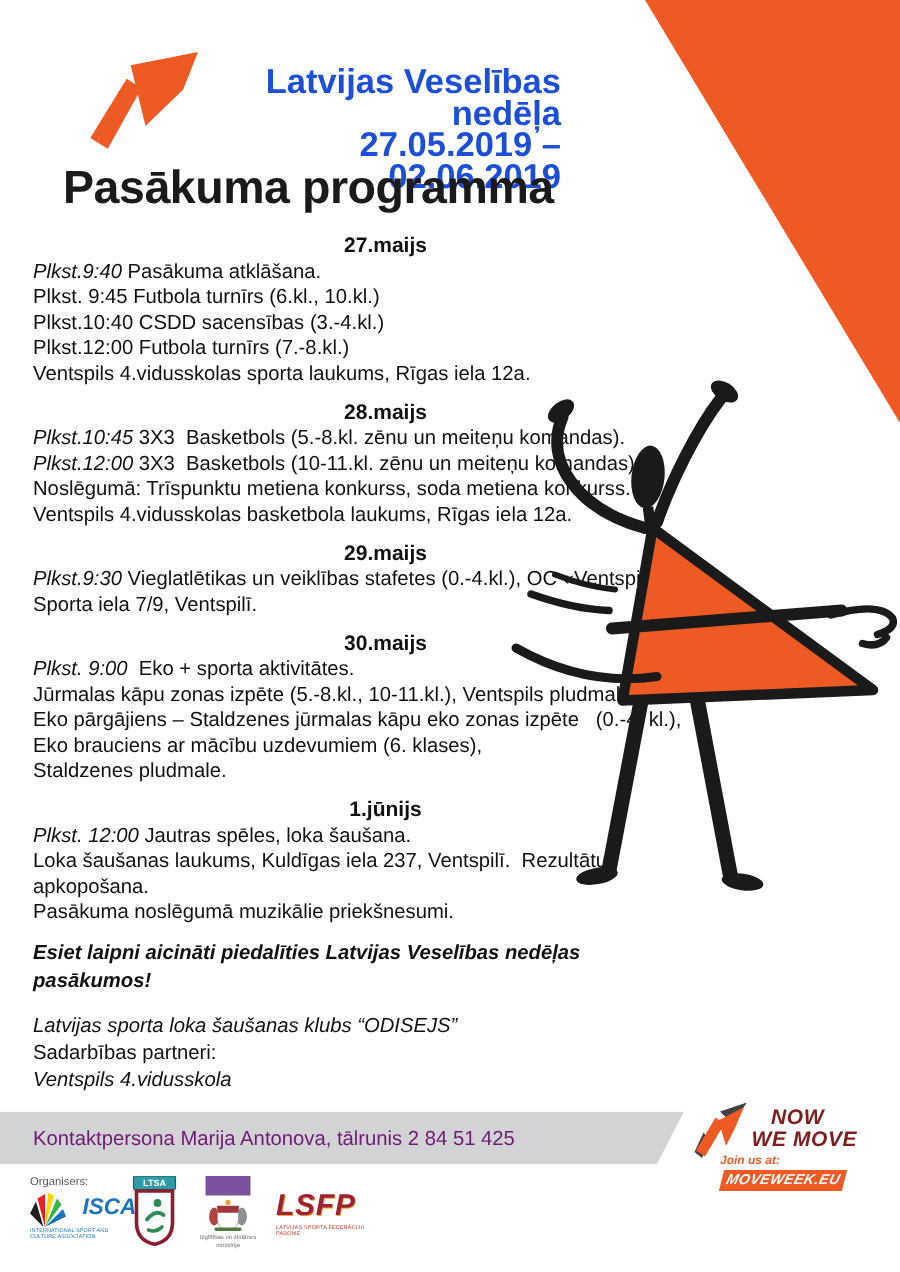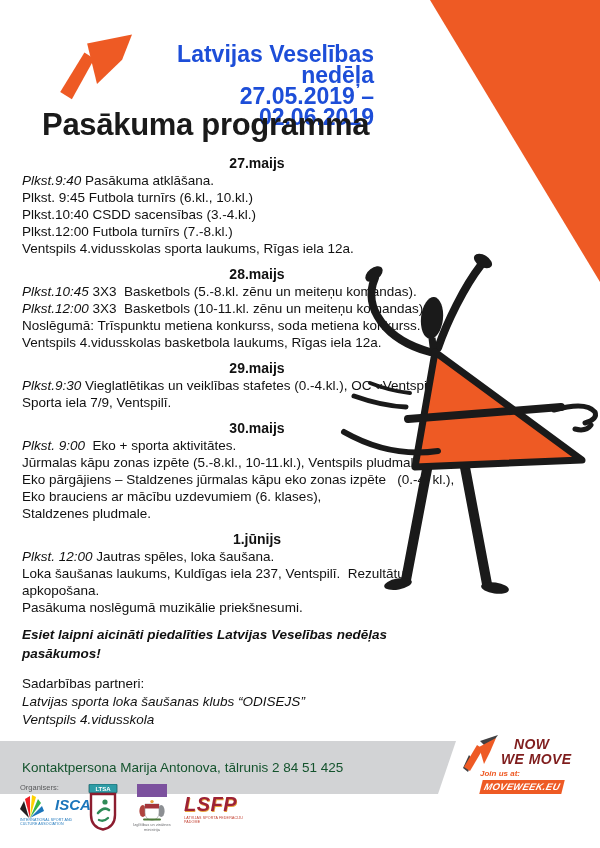--- a/index.html
+++ b/index.html
@@ -32,24 +32,24 @@
     font-weight:bold; font-style:italic; width:432px; line-height:19px;
     margin-bottom:10px; white-space:normal;
   }
   .partners { margin-top:12px; }
   .partners .line { line-height:18px; }
   .it { font-style:italic; }
   
   .figure { position:absolute; left:328px; top:246px; width:272px; height:352px; z-index:5; }
   
   .contact-bar {
-    position:absolute; left:0; top:741px; width:456px; height:53px;
+    position:absolute; left:0; top:741px; width:456px; height:35px;
     background:#D2D3D5; clip-path:polygon(0 0,100% 0,calc(100% - 18px) 100%,0 100%);
     display:flex; align-items:center; padding-left:22px; box-sizing:border-box;
-    font-size:13.5px; color:#14532d; z-index:2;
+    font-size:13.5px; color:#701a75; z-index:2;
   }
   .nwm-arrow { position:absolute; left:460px; top:735px; width:50px; height:40px; z-index:3; }
   .nwm-now, .nwm-wemove {
     position:absolute; font-weight:bold; font-style:italic; color:#7f1d1d;
     letter-spacing:0.4px; z-index:3;
   }
   .nwm-now { left:514px; top:736px; font-size:14px; }
   .nwm-wemove { left:501px; top:751px; font-size:14px; }
   .nwm-join {
     position:absolute; left:480px; top:769px; width:84px; text-align:left;
@@ -131,22 +131,22 @@
     <div class="day">1.jūnijs</div>
     <div class="line"><span class="time">Plkst. 12:00</span><span> Jautras spēles, loka šaušana.</span></div>
     <div class="line">Loka šaušanas laukums, Kuldīgas iela 237, Ventspilī.  Rezultātu</div>
     <div class="line">apkopošana.</div>
     <div class="line">Pasākuma noslēgumā muzikālie priekšnesumi.</div>
   </div>
 
   <div class="closing">Esiet laipni aicināti piedalīties Latvijas Veselības nedēļas pasākumos!</div>
 
   <div class="partners">
+    <div class="line it">Latvijas sporta loka šaušanas klubs “ODISEJS”</div>
     <div class="line">Sadarbības partneri:</div>
-    <div class="line it">Latvijas sporta loka šaušanas klubs “ODISEJS”</div>
     <div class="line it">Ventspils 4.vidusskola</div>
   </div>
 </div>
 
 <svg class="figure" viewBox="0 0 272 352">
   <g stroke="#1a1a1a" fill="none" stroke-linecap="round">
     <path d="M47,32 C34,62 58,94 102,106" stroke-width="8"></path>
     <path d="M110,102 C119,76 136,41 153,19" stroke-width="8"></path>
   </g>
   <ellipse cx="46" cy="28" rx="10" ry="6" transform="rotate(-38 46 28)" fill="#1a1a1a"></ellipse>

